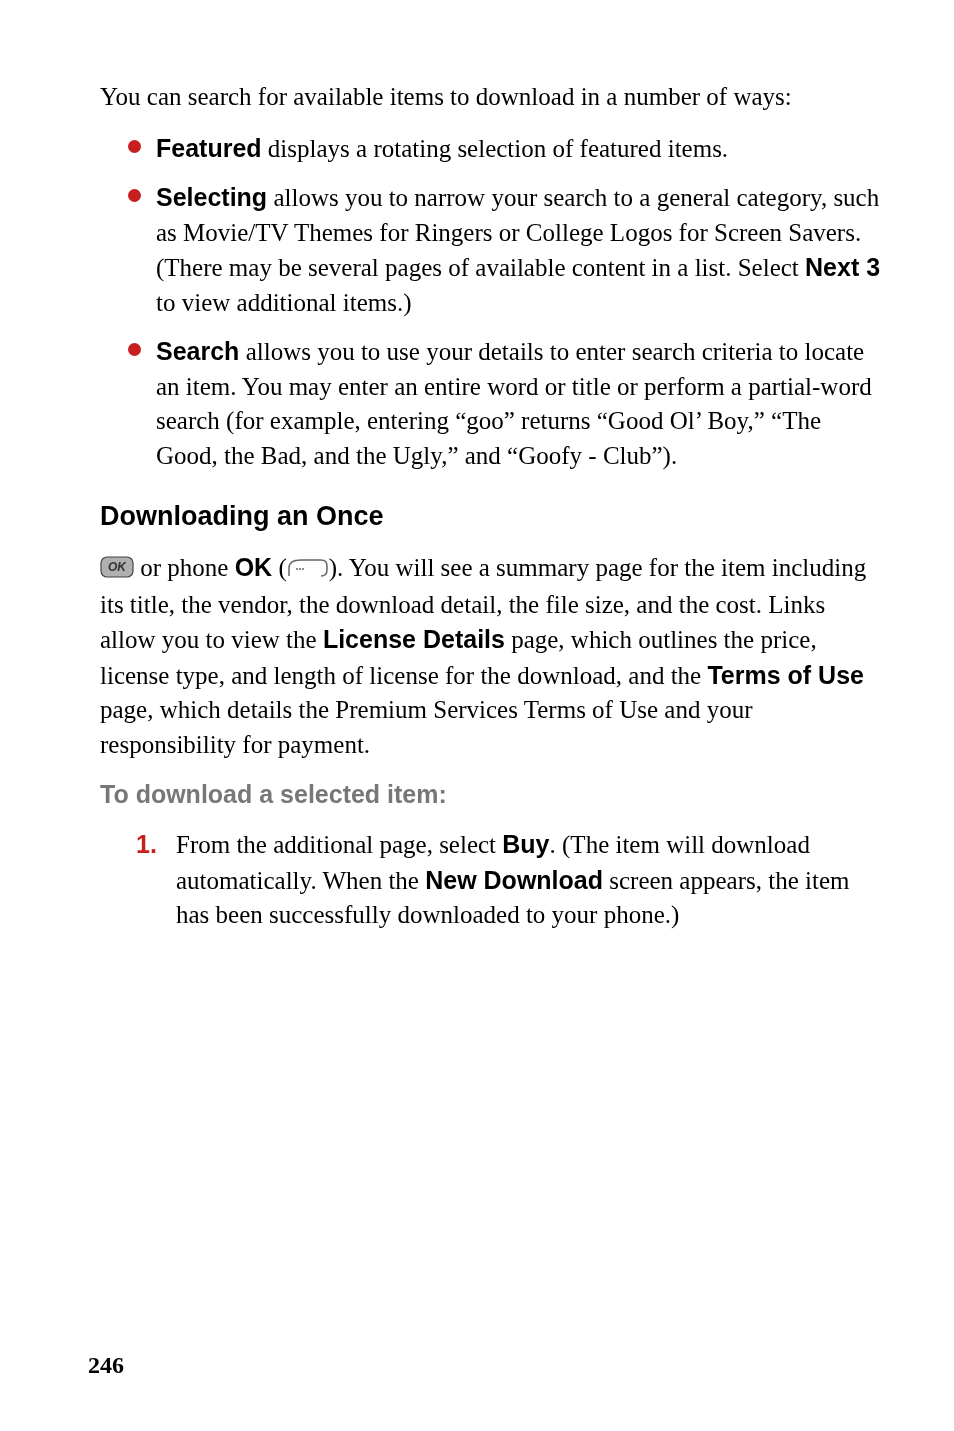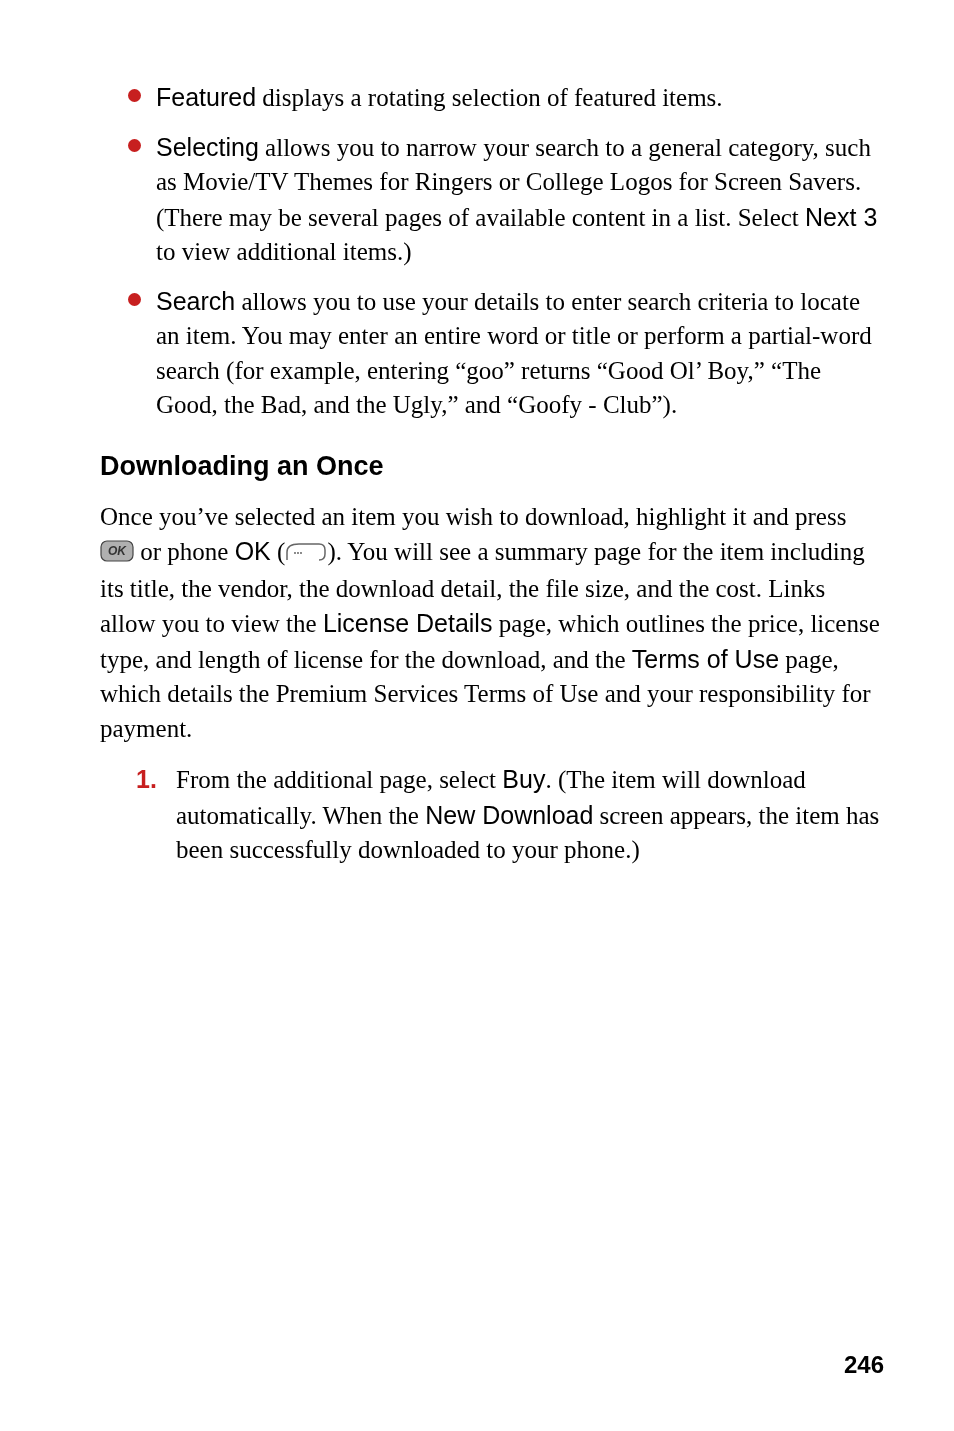--- a/index.html
+++ b/index.html
@@ -44,21 +44,21 @@
       position: absolute;
       left: 0;
       top: 9px;
       width: 13px;
       height: 13px;
       border-radius: 50%;
       background: #c71f1f;
     }
     .bold-sans {
       font-family: Arial, Helvetica, sans-serif;
-      font-weight: normal;
+      font-weight: bold;
     }
     .instruction-label {
       font-family: Arial, Helvetica, sans-serif;
       font-weight: bold;
       font-size: 25px;
       color: #777;
       margin-top: 18px;
       margin-bottom: 18px;
     }
     .ordered-list {
@@ -75,77 +75,78 @@
       position: absolute;
       left: 0;
       top: 0;
       font-family: Arial, Helvetica, sans-serif;
       font-weight: bold;
       color: #c71f1f;
     }
     .footer {
       position: absolute;
       bottom: 52px;
-      left: 100px;
+      left: 88px;
       right: 70px;
       display: flex;
-      justify-content: flex-end;
-      font-family: Liberation Sans, sans-serif;
+      justify-content: flex-start;
+      font-family: Liberation Serif, serif;
       font-weight: bold;
       font-size: 24px;
     }
     .icon-ok {
       display: inline-block;
       vertical-align: middle;
     }
     .icon-softkey {
       display: inline-block;
       vertical-align: middle;
     }
     .section-block {
       margin-bottom: 28px;
     }
   </style>
 </head>
 <body>
 
 <div class="section-block">
+  <p class="body-para">You can search for available items to download in a number of ways:</p>
   <ul class="bullet-list">
     <li>
       <span class="bold-sans">Featured</span><span> displays a rotating selection of featured items.</span>
     </li>
     <li>
       <span class="bold-sans">Selecting</span><span> allows you to narrow your search to a general category, such as Movie/TV Themes for Ringers or College Logos for Screen Savers. (There may be several pages of available content in a list. Select </span><span class="bold-sans">Next 3</span><span> to view additional items.)</span>
     </li>
     <li>
       <span class="bold-sans">Search</span><span> allows you to use your details to enter search criteria to locate an item. You may enter an entire word or title or perform a partial-word search (for example, entering “goo” returns “Good Ol’ Boy,” “The Good, the Bad, and the Ugly,” and “Goofy - Club”).</span>
     </li>
   </ul>
 </div>
 
 <div class="section-block">
   <h2 class="heading-h2">Downloading an Once</h2>
   <p class="body-para">
-    <span>Once you’ve selected an item you wish to download, highlight it and press </span>
     <span class="icon-ok">
       <svg width="34" height="22" viewBox="0 0 34 22">
         <rect x="1" y="1" width="32" height="20" rx="6" ry="6" fill="#b0b0b0" stroke="#444" stroke-width="1.2"></rect>
         <text x="17" y="15" text-anchor="middle" font-family="Arial" font-weight="bold" font-size="12" fill="#333" font-style="italic">OK</text>
       </svg>
     </span>
     <span> or phone </span><span class="bold-sans">OK</span><span> (</span><span class="icon-softkey">
       <svg width="42" height="22" viewBox="0 0 42 22">
         <path d="M 2 20 L 2 12 Q 2 4 14 4 L 34 4 Q 40 4 40 10 L 40 14 Q 40 20 34 20" fill="none" stroke="#666" stroke-width="1.5"></path>
         <circle cx="10" cy="13" r="0.9" fill="#555"></circle>
         <circle cx="13" cy="13" r="0.9" fill="#555"></circle>
         <circle cx="16" cy="13" r="0.9" fill="#555"></circle>
       </svg>
     </span><span>). You will see a summary page for the item including its title, the vendor, the download detail, the file size, and the cost. Links allow you to view the </span><span class="bold-sans">License Details</span><span> page, which outlines the price, license type, and length of license for the download, and the </span><span class="bold-sans">Terms of Use</span><span> page, which details the Premium Services Terms of Use and your responsibility for payment.</span>
   </p>
 
+  <p class="instruction-label">To download a selected item:</p>
 
   <ol class="ordered-list">
     <li>
       <span class="numlabel">1.</span>
       <span>From the additional page, select </span><span class="bold-sans">Buy</span><span>. (The item will download automatically. When the </span><span class="bold-sans">New Download</span><span> screen appears, the item has been successfully downloaded to your phone.)</span>
     </li>
   </ol>
 </div>
 
 <div class="footer">

